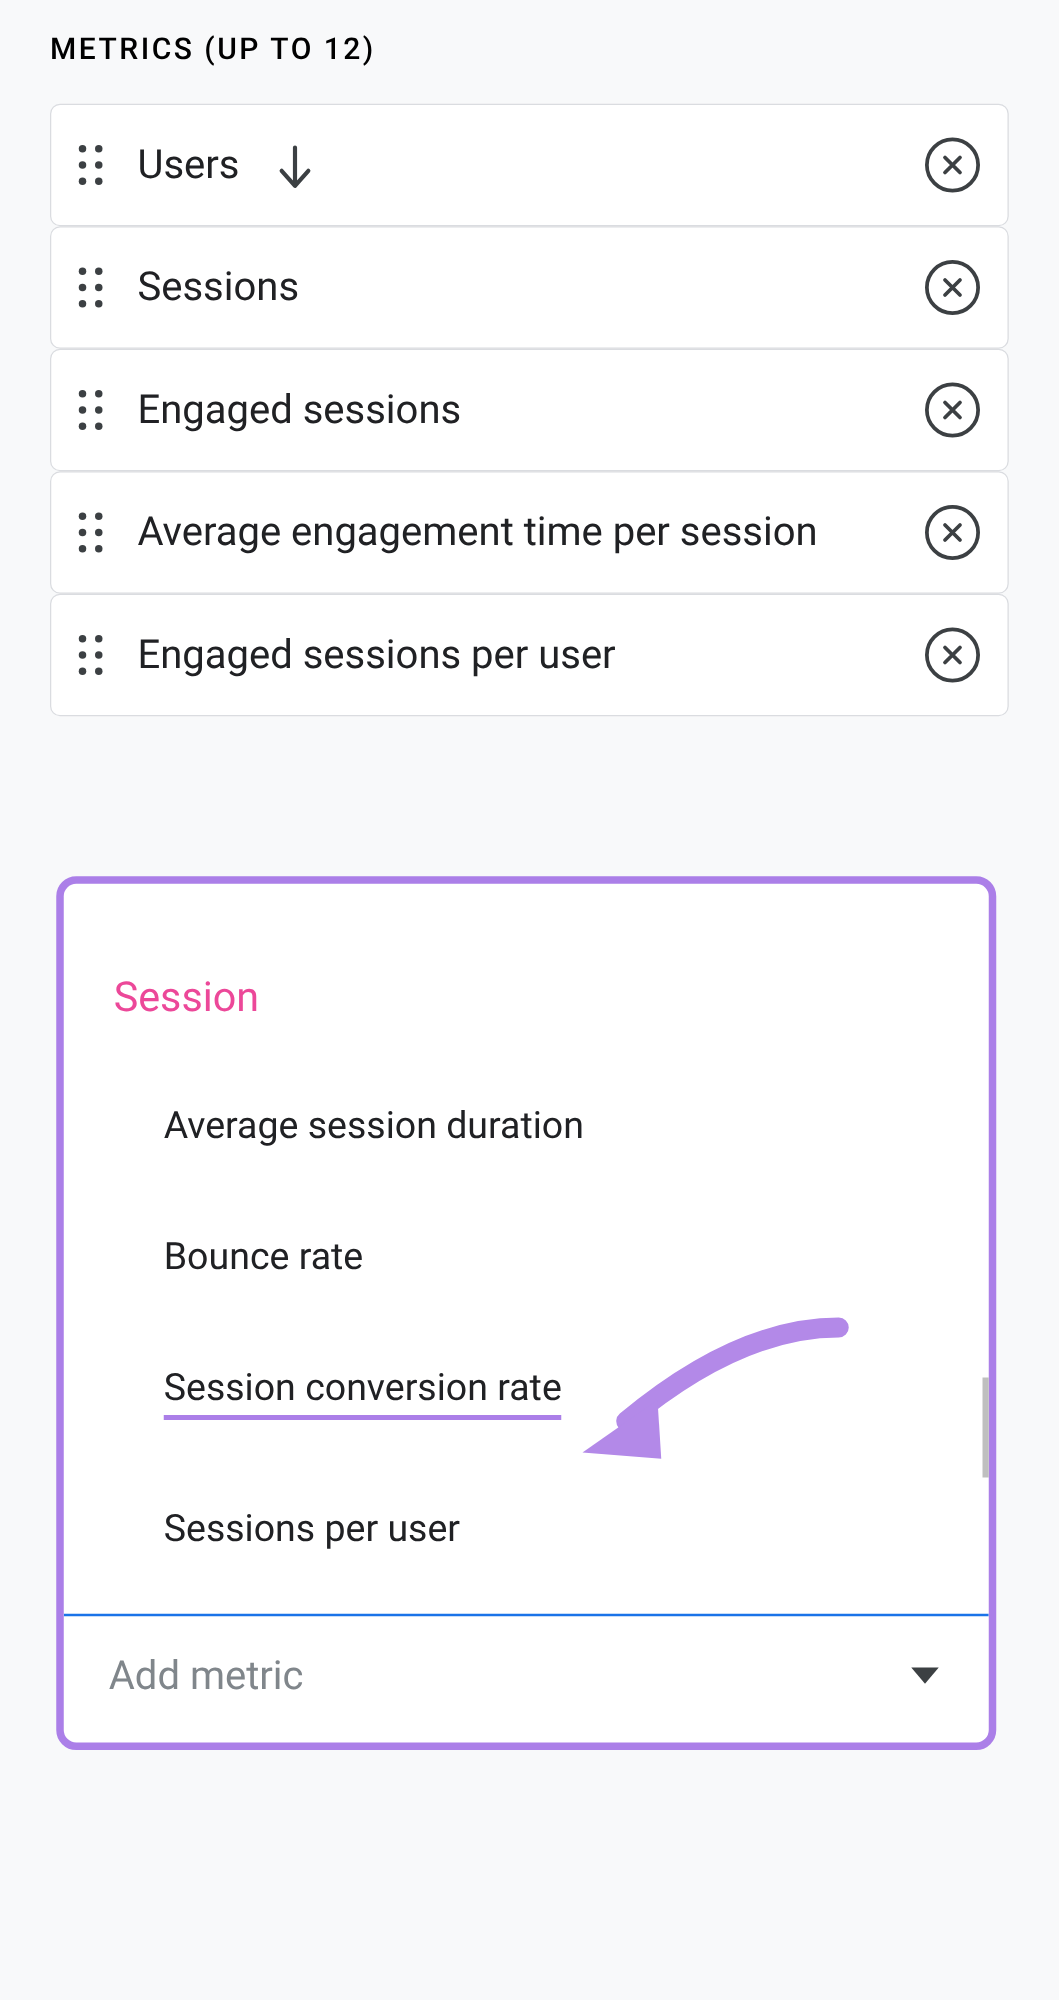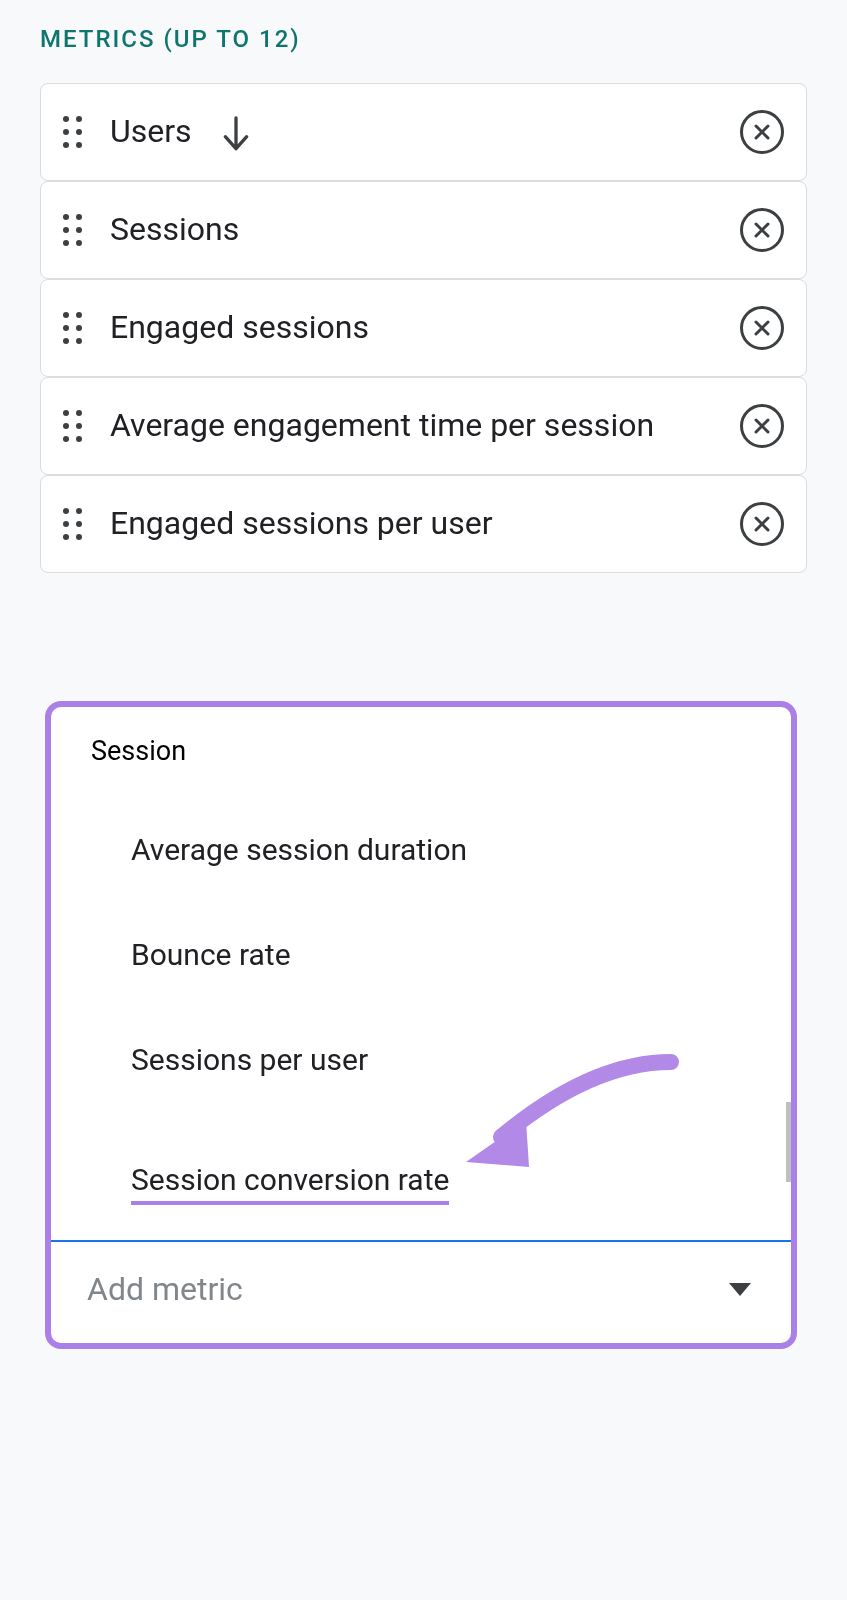--- a/index.html
+++ b/index.html
@@ -11,21 +11,21 @@
     body {
       font-family: 'Google Sans', Roboto, Arial, sans-serif;
       background-color: #f8f9fa;
       width: 847px;
       height: 1600px;
       padding: 25px 40px;
       position: relative;
     }
     
     .section-header {
-      color: #0f766e;
+      color: #000000;
       font-size: 24px;
       font-weight: 500;
       letter-spacing: 2px;
       margin-bottom: 30px;
     }
     
     .metric-card {
       background: #ffffff;
       border: 1px solid #dadce0;
       border-radius: 8px;
@@ -88,24 +88,24 @@
       left: 45px;
       right: 50px;
       top: 701px;
       background: #ffffff;
       border: 6px solid #ab7fe8;
       border-radius: 16px;
       overflow: hidden;
     }
     
     .dropdown-group-title {
-      color: #000000;
-      font-size: 27px;
+      color: #ec4899;
+      font-size: 33px;
       font-weight: 400;
-      padding: 28px 40px 30px 40px;
+      padding: 72px 40px 30px 40px;
     }
     
     .dropdown-item {
       color: #202124;
       font-size: 30px;
       font-weight: 400;
       padding: 35px 40px 35px 80px;
       cursor: pointer;
       position: relative;
     }
@@ -259,24 +259,24 @@
       <path d="M4 4 L16 16 M16 4 L4 16" stroke="#3c4043" stroke-width="3" stroke-linecap="round"></path>
     </svg>
   </button>
 </div>
 
 <div class="dropdown-panel">
   <div class="dropdown-group-title">Session</div>
 
   <div class="dropdown-item">Average session duration</div>
   <div class="dropdown-item">Bounce rate</div>
-  <div class="dropdown-item" style="padding-bottom:50px;">Sessions per user</div>
   <div class="dropdown-item highlighted-wrapper">
     <span class="dropdown-item highlighted" style="margin-top:0;margin-bottom:0;">Session conversion rate</span>
   </div>
+  <div class="dropdown-item" style="padding-bottom:50px;">Sessions per user</div>
 
   <div class="divider"></div>
 
   <div class="add-metric-row">
     <span>Add metric</span>
     <span class="dropdown-triangle"></span>
   </div>
 
   <div class="scrollbar-indicator"></div>
 

